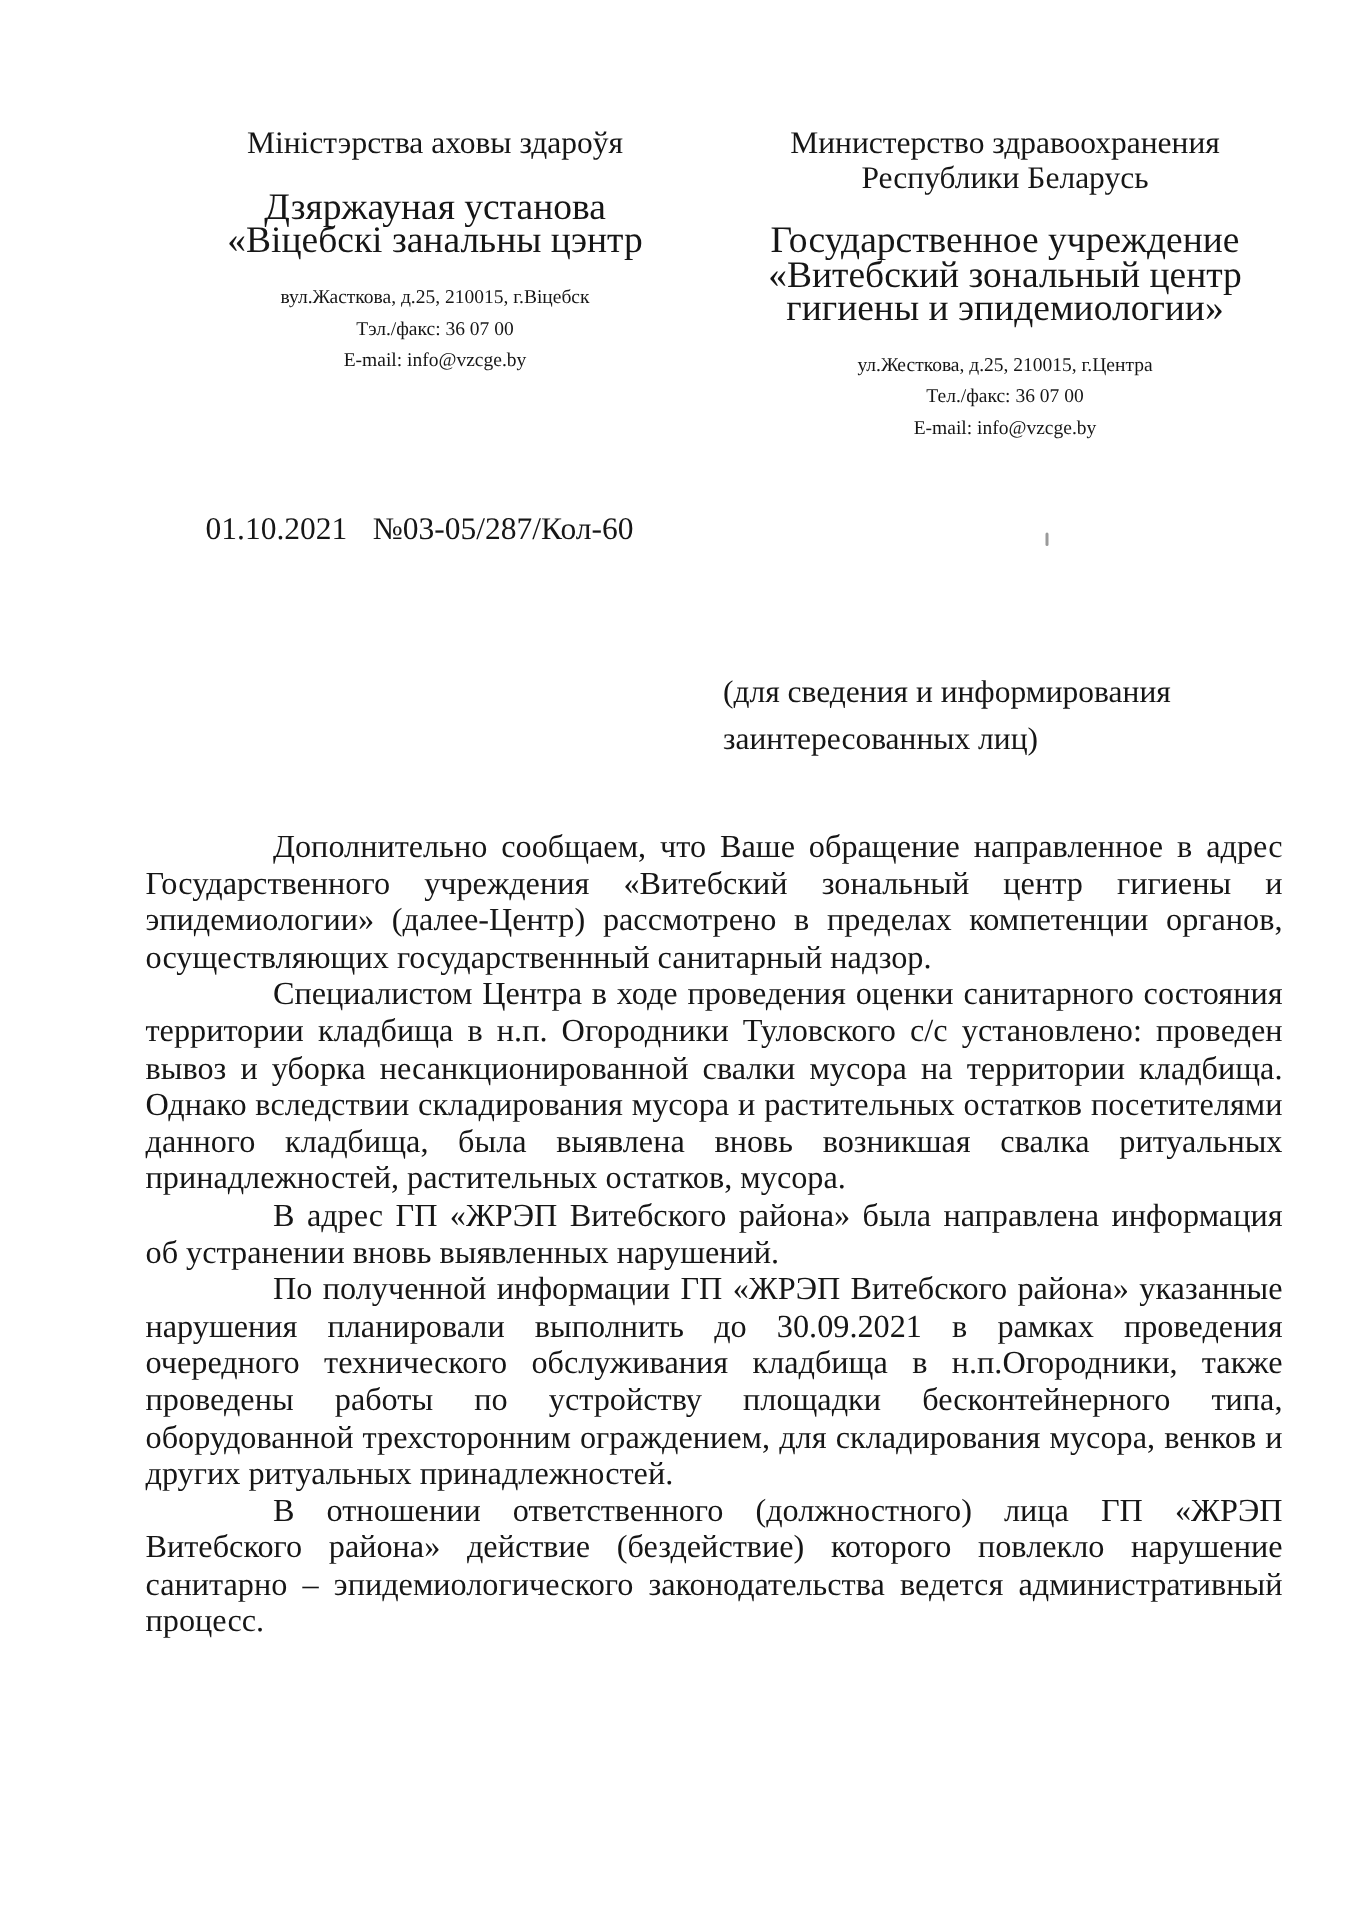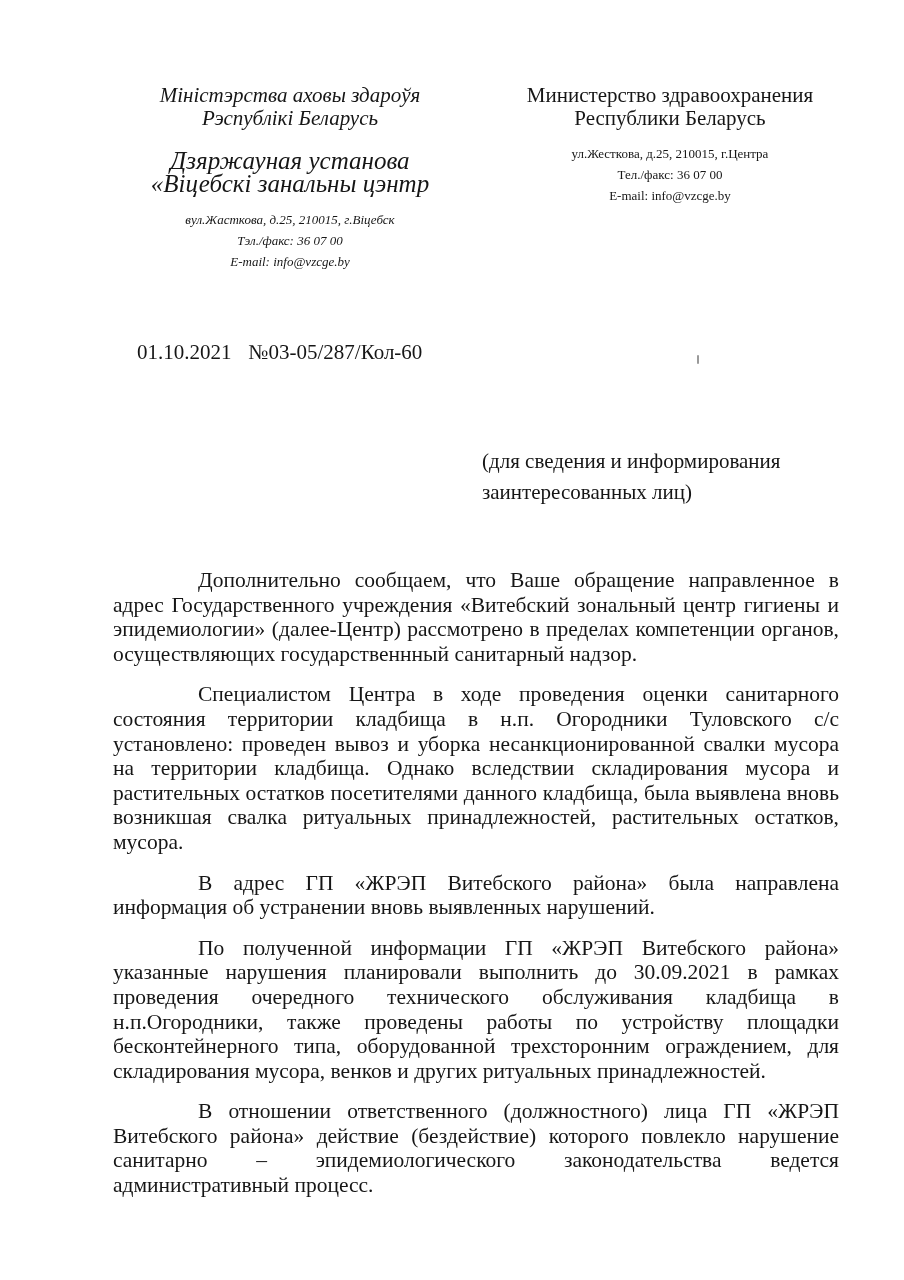--- a/index.html
+++ b/index.html
@@ -21,21 +21,21 @@
     position: absolute;
     top: 84px;
     left: 0;
     width: 904px;
   }
   .lh-col {
     position: absolute;
     top: 0;
     text-align: center;
   }
-  .lh-col.left  { left: 60px;  width: 460px; font-style: italic; }
+  .lh-col.left  { left: 60px;  width: 460px; }
   .lh-col.right { left: 450px; width: 440px; }
   .org-block {
     font-size: 21px;
     line-height: 22.5px;
     white-space: nowrap;
   }
   .inst-block {
     margin-top: 21px;
     font-size: 25px;
     line-height: 22.5px;
@@ -80,52 +80,56 @@
     position: absolute;
     top: 552px;
     left: 97px;
     width: 758px;
     font-size: 21.5px;
     line-height: 24.6px;
     text-align: justify;
     hyphens: none;
   }
   .letter-body p {
-    margin: 16px;
+    margin: 0;
     padding: 0;
     text-indent: 85px;
   }
 </style>
 </head>
 <body>
 
 <div class="page">
 
   <div class="letterhead">
 
     <div class="lh-col left">
       <div class="org-block">
         <div>Міністэрства аховы здароўя</div>
-        <div>Рэспублікі Беларусь</div>
       </div>
       <div class="inst-block">
         <div>Дзяржауная установа</div>
         <div>«Віцебскі занальны цэнтр</div>
       </div>
       <div class="contact-block">
         <div>вул.Жасткова, д.25, 210015, г.Віцебск</div>
         <div>Тэл./факс: 36 07 00</div>
         <div>E-mail: info@vzcge.by</div>
       </div>
     </div>
 
     <div class="lh-col right">
       <div class="org-block">
         <div>Министерство здравоохранения</div>
         <div>Республики Беларусь</div>
+      </div>
+      <div class="inst-block">
+        <div>Государственное учреждение</div>
+        <div>«Витебский зональный центр</div>
+        <div>гигиены и эпидемиологии»</div>
       </div>
       <div class="contact-block">
         <div>ул.Жесткова, д.25, 210015, г.Центра</div>
         <div>Тел./факс: 36 07 00</div>
         <div>E-mail: info@vzcge.by</div>
       </div>
     </div>
 
   </div>
 

